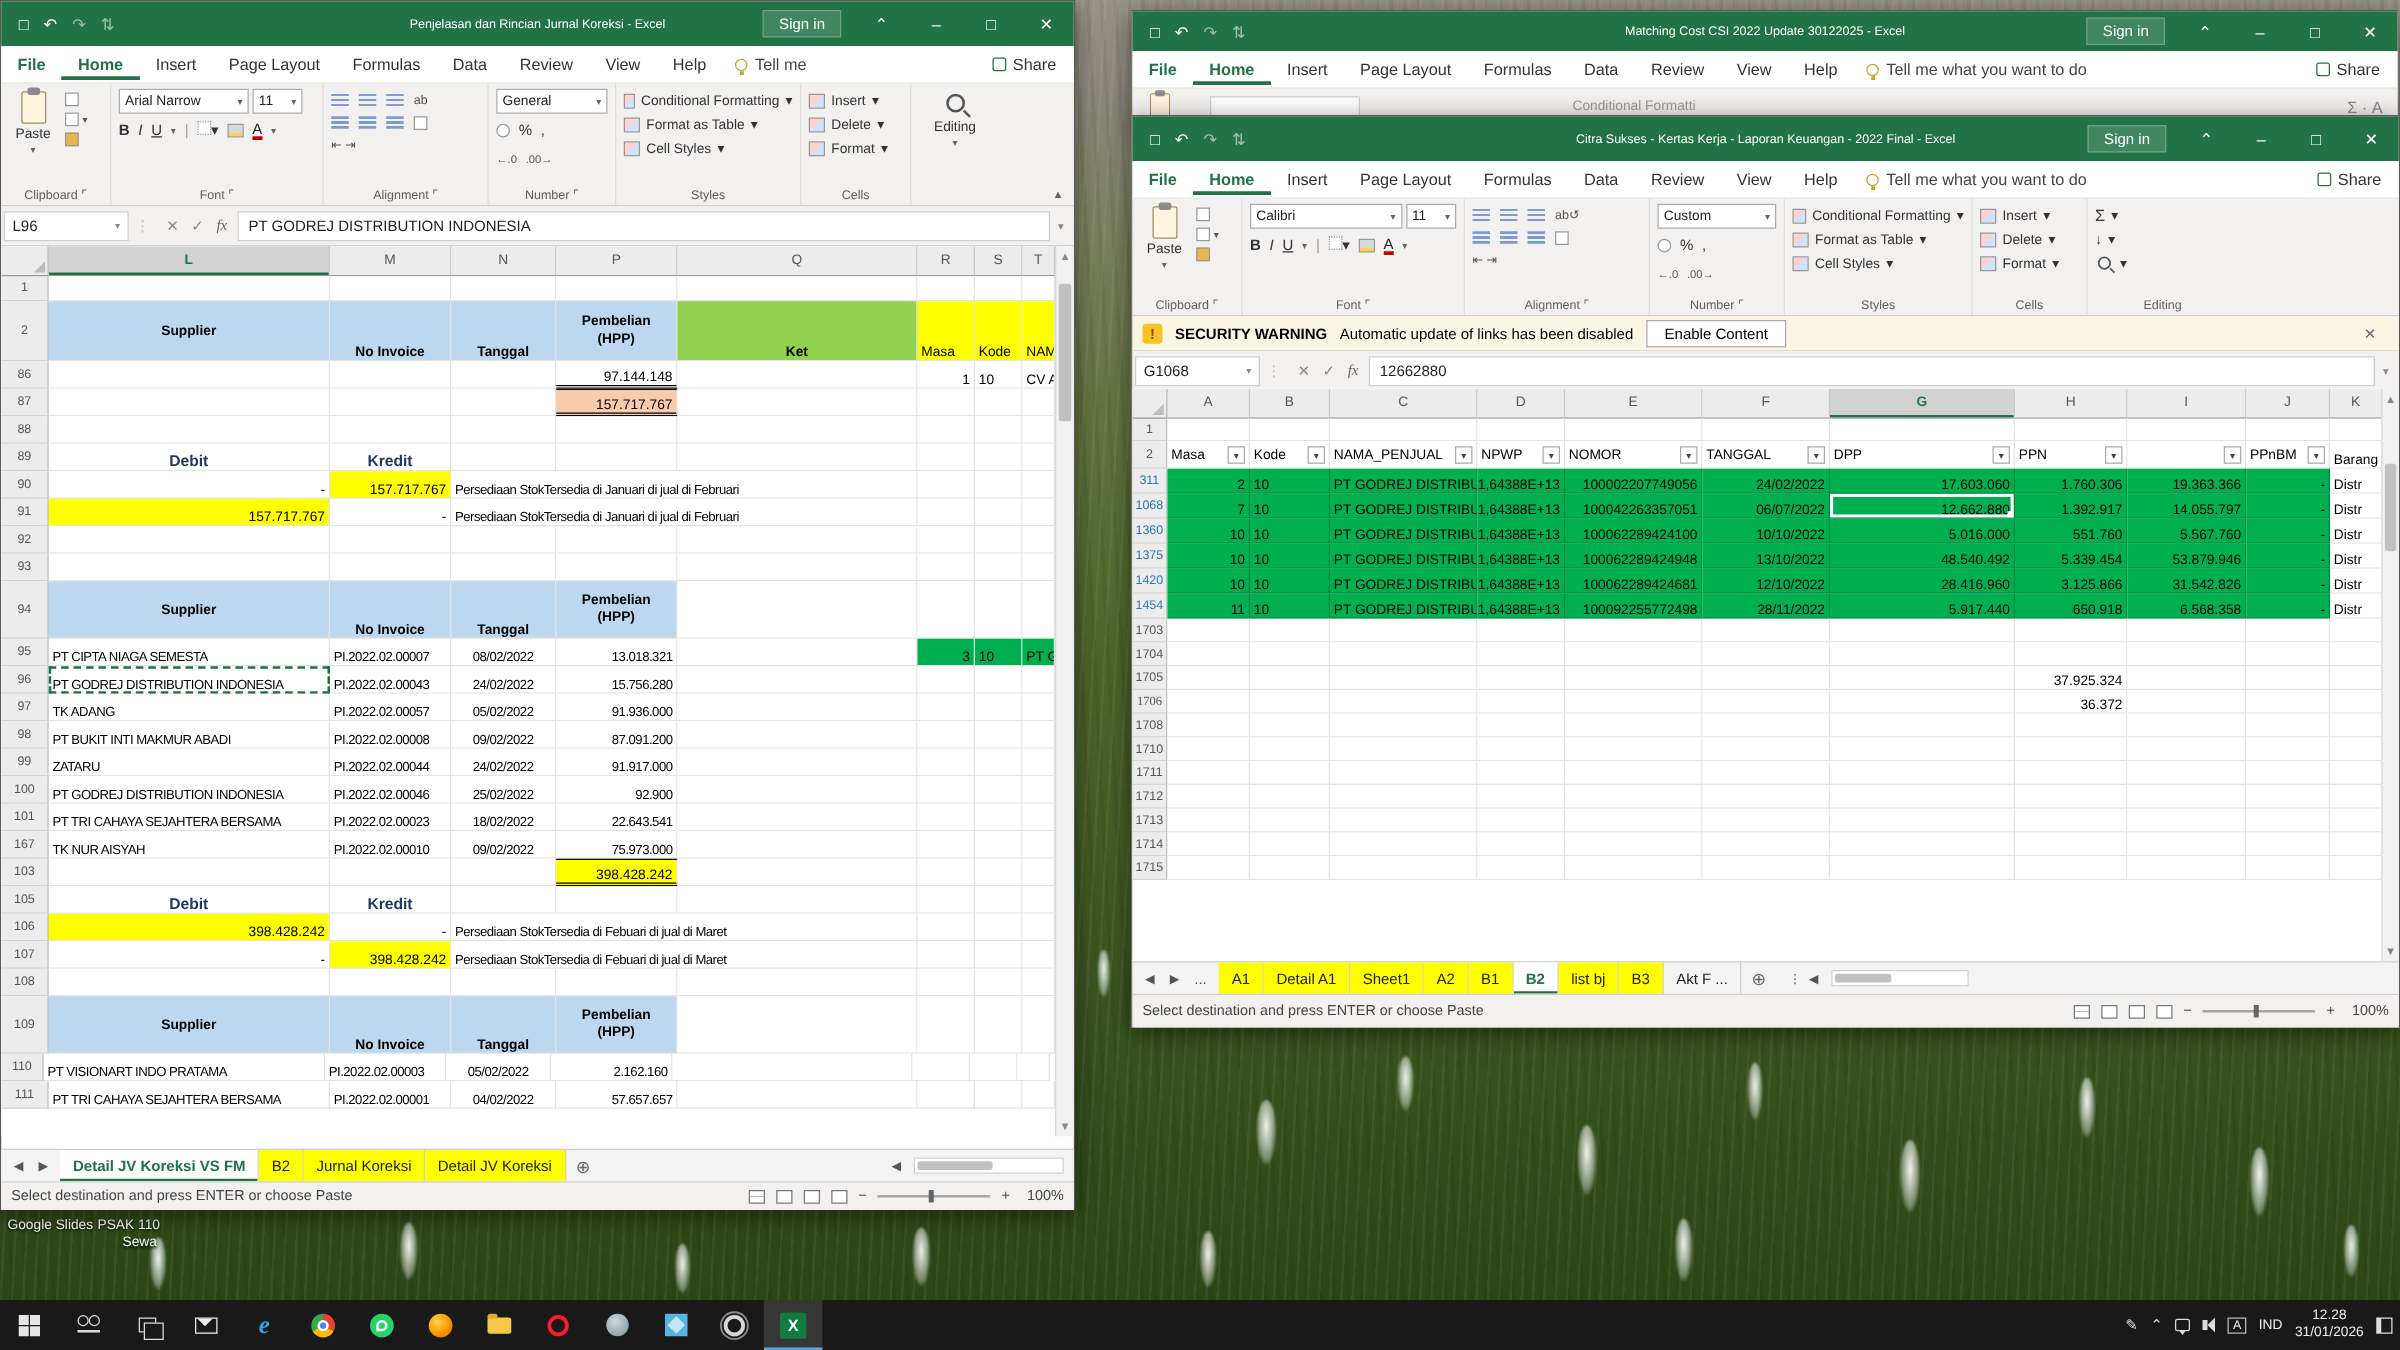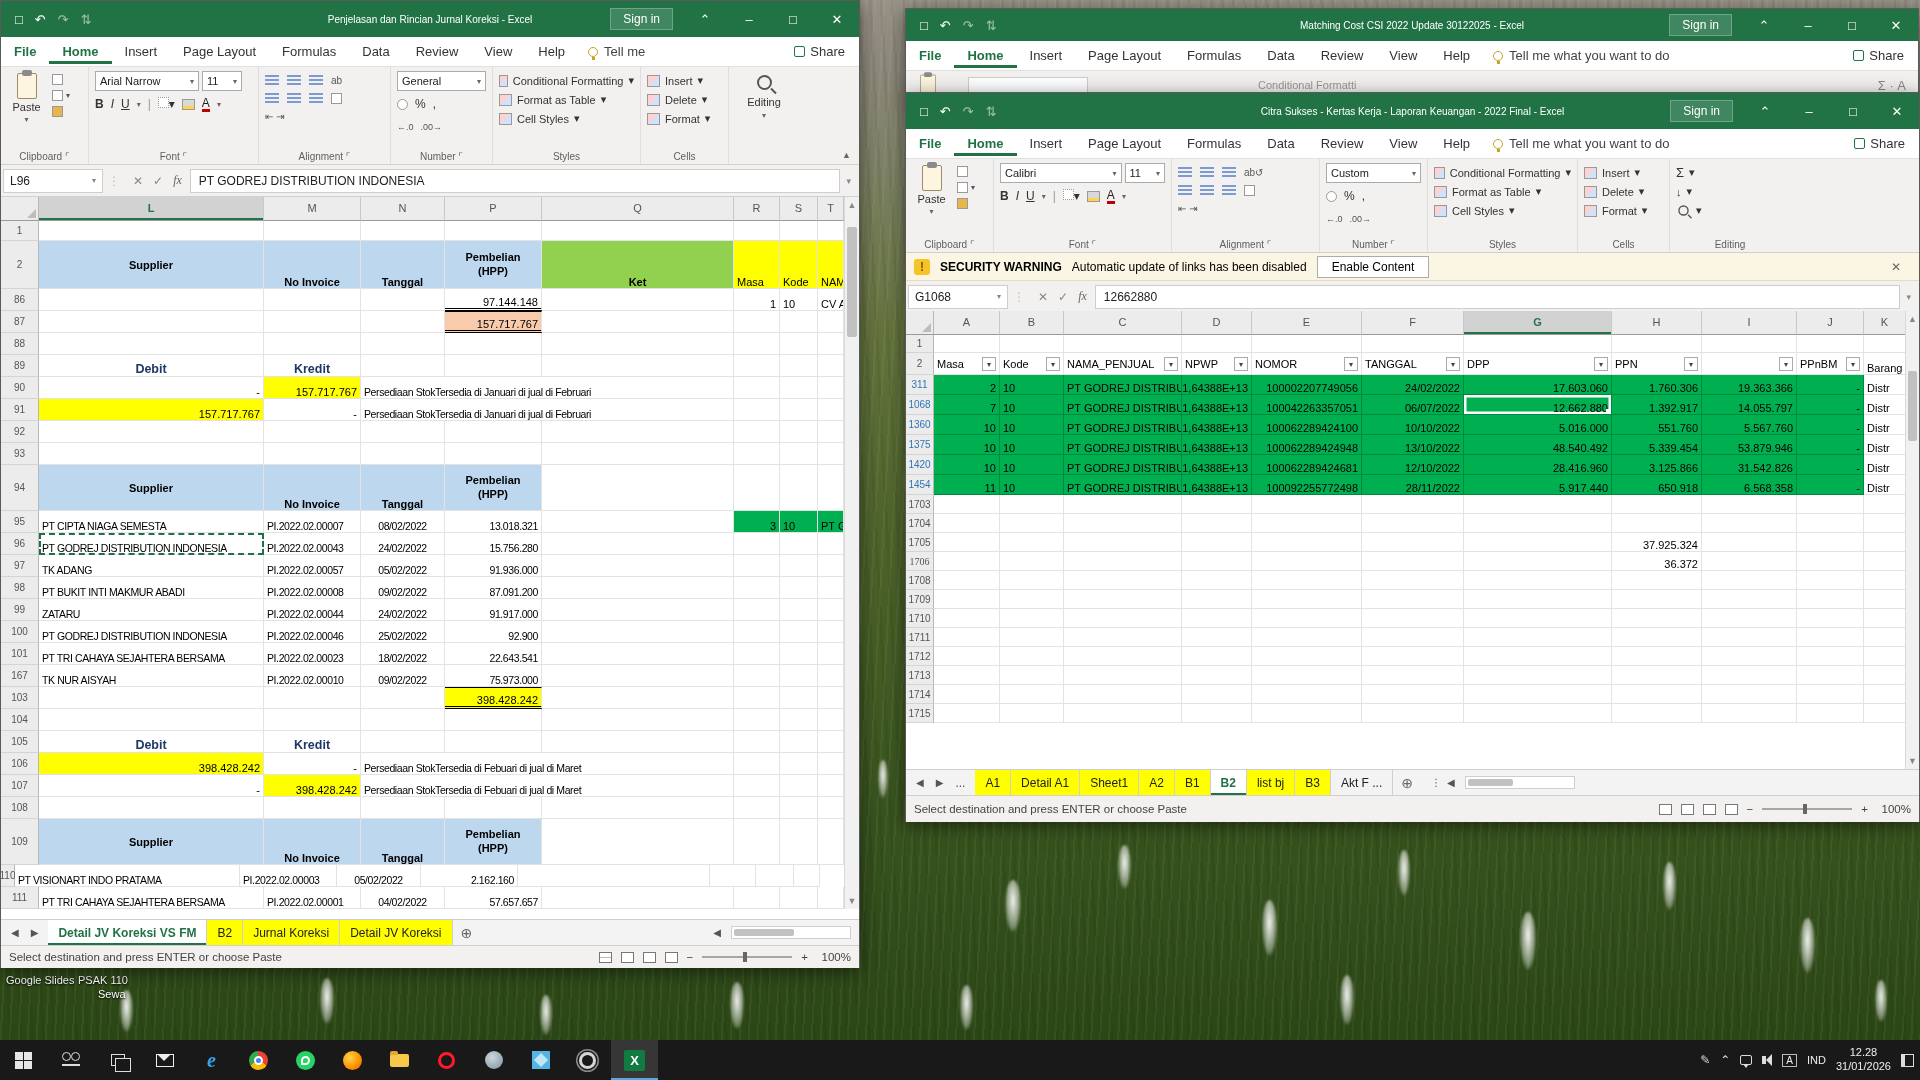--- a/index.html
+++ b/index.html
@@ -640,34 +640,20 @@
           <div class="cell" style="width: 70px;"></div>
           <div class="cell" style="width: 110px;"></div>
           <div class="cell" style="width: 102px;"></div>
           <div class="cell" style="width: 148px;"></div>
           <div class="cell" style="width: 90px;"></div>
           <div class="cell" style="width: 95px;"></div>
           <div class="cell" style="width: 67px;"></div>
           <div class="cell" style="width: 42px;"></div>
         </div>
         <div class="r" style="height: 19px;">
-          <div class="rn" style="width: 28px;">1709</div>
-          <div class="cell" style="width: 66px;"></div>
-          <div class="cell" style="width: 64px;"></div>
-          <div class="cell" style="width: 118px;"></div>
-          <div class="cell" style="width: 70px;"></div>
-          <div class="cell" style="width: 110px;"></div>
-          <div class="cell" style="width: 102px;"></div>
-          <div class="cell" style="width: 148px;"></div>
-          <div class="cell" style="width: 90px;"></div>
-          <div class="cell" style="width: 95px;"></div>
-          <div class="cell" style="width: 67px;"></div>
-          <div class="cell" style="width: 42px;"></div>
-        </div>
-        <div class="r" style="height: 19px;">
           <div class="rn" style="width: 28px;">1710</div>
           <div class="cell" style="width: 66px;"></div>
           <div class="cell" style="width: 64px;"></div>
           <div class="cell" style="width: 118px;"></div>
           <div class="cell" style="width: 70px;"></div>
           <div class="cell" style="width: 110px;"></div>
           <div class="cell" style="width: 102px;"></div>
           <div class="cell" style="width: 148px;"></div>
           <div class="cell" style="width: 90px;"></div>
           <div class="cell" style="width: 95px;"></div>
@@ -1192,31 +1178,20 @@
           <div class="cell" style="width: 225px;"></div>
           <div class="cell" style="width: 97px;"></div>
           <div class="cell" style="width: 84px;"></div>
           <div class="cell num totb" style="width: 97px;">398.428.242</div>
           <div class="cell" style="width: 192px;"></div>
           <div class="cell" style="width: 46px;"></div>
           <div class="cell" style="width: 38px;"></div>
           <div class="cell" style="width: 26px;"></div>
         </div>
         <div class="r" style="height: 22px;">
-          <div class="rn" style="width: 38px;">104</div>
-          <div class="cell" style="width: 225px;"></div>
-          <div class="cell" style="width: 97px;"></div>
-          <div class="cell" style="width: 84px;"></div>
-          <div class="cell" style="width: 97px;"></div>
-          <div class="cell" style="width: 192px;"></div>
-          <div class="cell" style="width: 46px;"></div>
-          <div class="cell" style="width: 38px;"></div>
-          <div class="cell" style="width: 26px;"></div>
-        </div>
-        <div class="r" style="height: 22px;">
           <div class="rn" style="width: 38px;">105</div>
           <div class="cell navy ctr" style="width: 225px;">Debit</div>
           <div class="cell navy ctr" style="width: 97px;">Kredit</div>
           <div class="cell" style="width: 84px;"></div>
           <div class="cell" style="width: 97px;"></div>
           <div class="cell" style="width: 192px;"></div>
           <div class="cell" style="width: 46px;"></div>
           <div class="cell" style="width: 38px;"></div>
           <div class="cell" style="width: 26px;"></div>
         </div>
@@ -1255,21 +1230,21 @@
           <div class="cell hb ctr" style="width: 97px;">No Invoice</div>
           <div class="cell hb ctr" style="width: 84px;">Tanggal</div>
           <div class="cell hb ctr mid pre" style="width: 97px;">Pembelian
 (HPP)</div>
           <div class="cell" style="width: 192px;"></div>
           <div class="cell" style="width: 46px;"></div>
           <div class="cell" style="width: 38px;"></div>
           <div class="cell" style="width: 26px;"></div>
         </div>
         <div class="r" style="height: 22px;">
-          <div class="rn" style="width: 14px;">110</div>
+          <div class="rn" style="width: 34px;">110</div>
           <div class="cell cond" style="width: 225px;">PT VISIONART  INDO PRATAMA</div>
           <div class="cell cond" style="width: 97px;">PI.2022.02.00003</div>
           <div class="cell cond ctr" style="width: 84px;">05/02/2022</div>
           <div class="cell cond num" style="width: 97px;">2.162.160</div>
           <div class="cell" style="width: 192px;"></div>
           <div class="cell" style="width: 46px;"></div>
           <div class="cell" style="width: 38px;"></div>
           <div class="cell" style="width: 26px;"></div>
         </div>
         <div class="r" style="height: 22px;">

